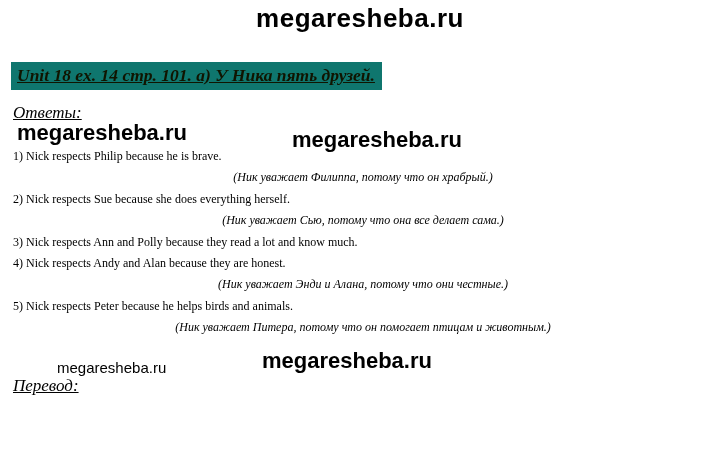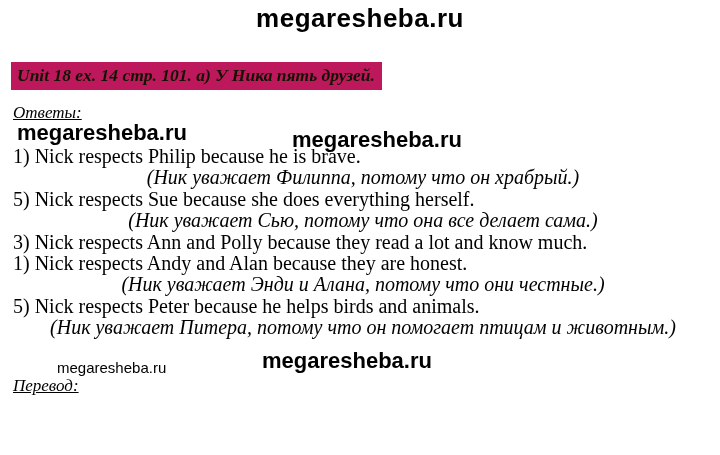--- a/index.html
+++ b/index.html
@@ -60,48 +60,48 @@
   .wm-bold { font-weight: bold; font-size: 22px; }
   .wm-top-left   { left: 17px;  top: 120px; }
   .wm-top-center { left: 292px; top: 127px; }
   .wm-bottom-small { left: 57px; top: 359px; font-size: 15px; font-weight: normal; }
   .wm-bottom-center { left: 262px; top: 348px; }
   .answers {
     position: absolute;
     left: 13px;
     top: 146px;
     width: 700px;
-    font-size: 20px;
+    font-size: 12px;
     line-height: 21.4px;
     color: #000000;
   }
   .answer-line { white-space: nowrap; }
   .answer-line.ru { font-style: italic; text-align: center; }
 </style>
 </head>
 <body>
 
 <div class="page">
 
   <div class="site-header">megaresheba.ru</div>
 
-  <div class="task-highlight" style="background-color: #be185d;">Unit 18 ex. 14 стр. 101. a) У Ника пять друзей.</div>
+  <div class="task-highlight" style="background-color: #0f766e; text-decoration: underline;">Unit 18 ex. 14 стр. 101. a) У Ника пять друзей.</div>
 
   <div class="section-label answers-label">Ответы:</div>
 
   <div class="watermark wm-bold wm-top-left">megaresheba.ru</div>
   <div class="watermark wm-bold wm-top-center">megaresheba.ru</div>
 
   <div class="answers">
     <div class="answer-line en">1) Nick respects Philip because he is brave.</div>
     <div class="answer-line ru">(Ник уважает Филиппа, потому что он храбрый.)</div>
-    <div class="answer-line en">5) Nick respects Sue because she does everything herself.</div>
+    <div class="answer-line en">2) Nick respects Sue because she does everything herself.</div>
     <div class="answer-line ru">(Ник уважает Сью, потому что она все делает сама.)</div>
     <div class="answer-line en">3) Nick respects Ann and Polly because they read a lot and know much.</div>
-    <div class="answer-line en">1) Nick respects Andy and Alan because they are honest.</div>
+    <div class="answer-line en">4) Nick respects Andy and Alan because they are honest.</div>
     <div class="answer-line ru">(Ник уважает Энди и Алана, потому что они честные.)</div>
     <div class="answer-line en">5) Nick respects Peter because he helps birds and animals.</div>
     <div class="answer-line ru">(Ник уважает Питера, потому что он помогает птицам и животным.)</div>
   </div>
 
   <div class="watermark wm-bottom-small">megaresheba.ru</div>
   <div class="watermark wm-bold wm-bottom-center">megaresheba.ru</div>
 
   <div class="section-label translation-label">Перевод:</div>
 

